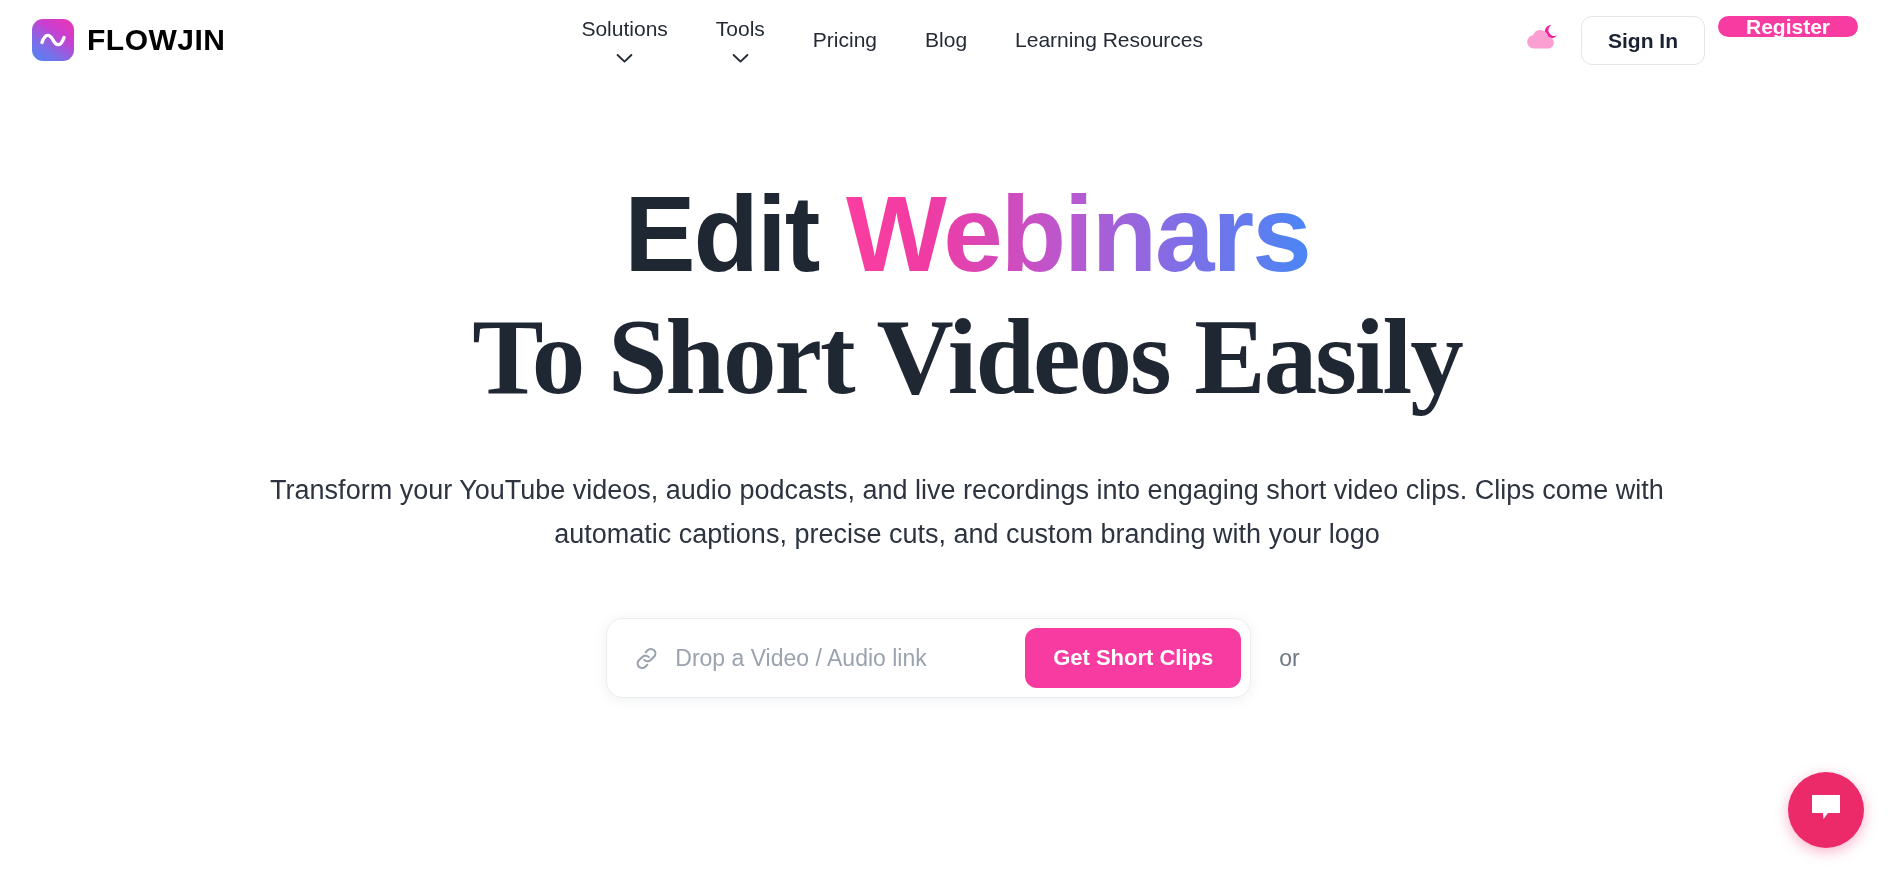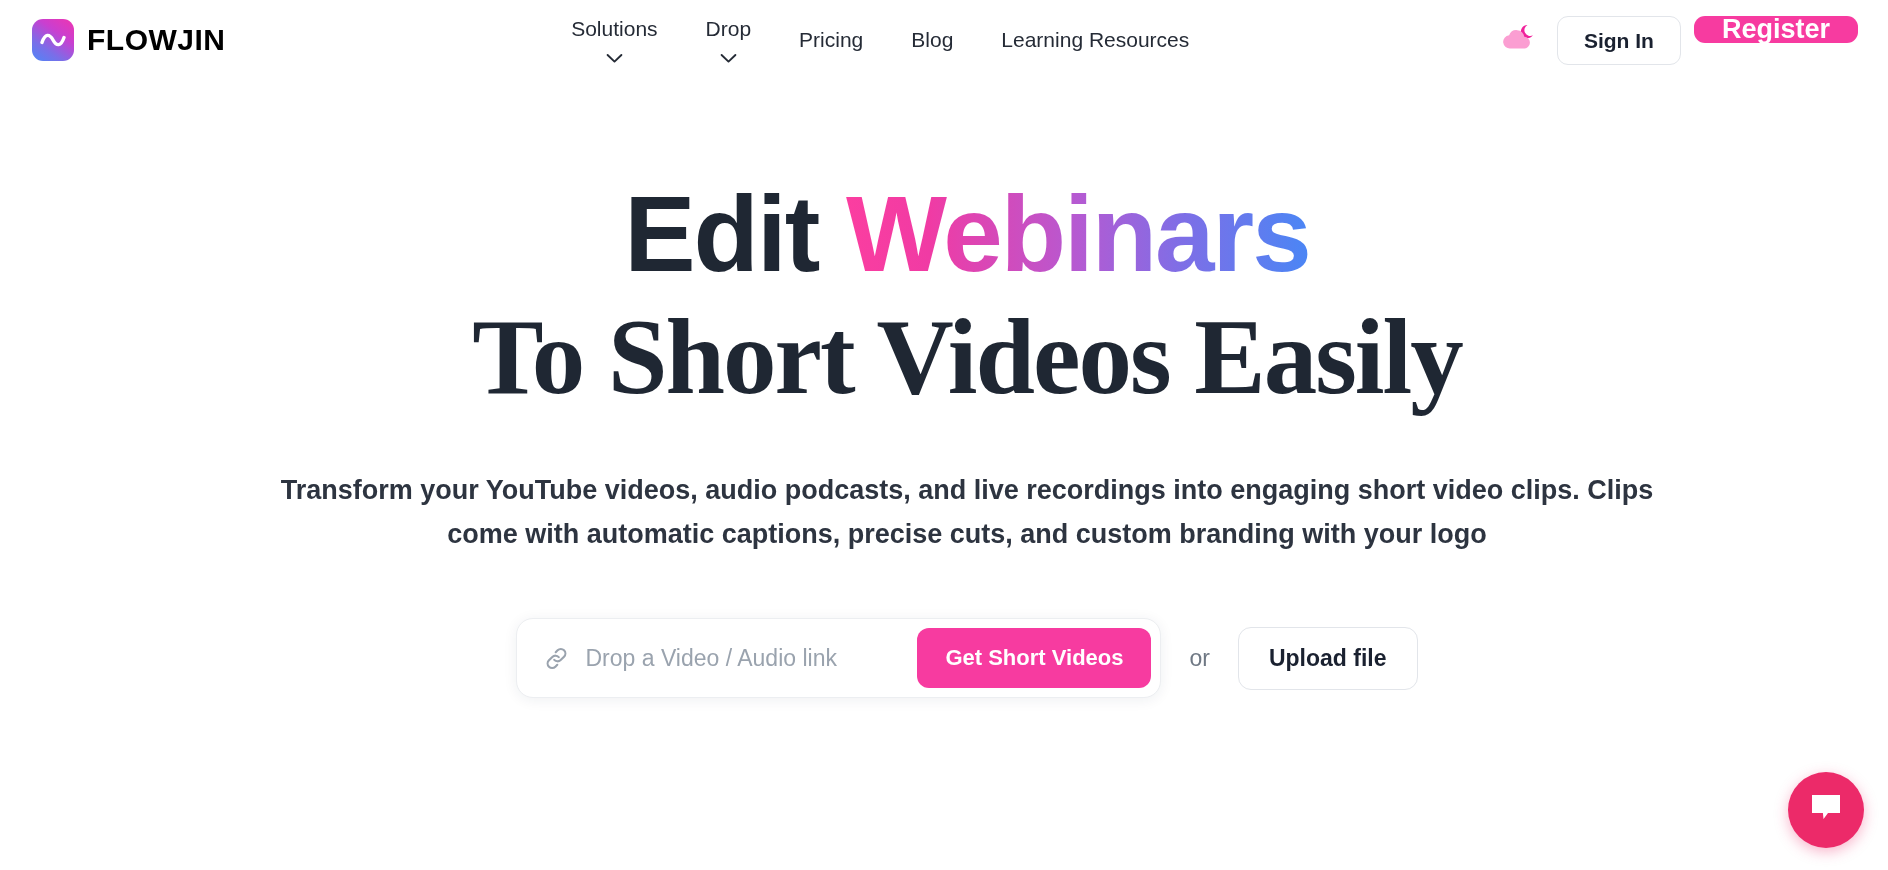--- a/index.html
+++ b/index.html
@@ -103,21 +103,21 @@
     background: #ffffff;
     border: 1px solid #e2e5ea;
     border-radius: 11px;
     padding: 13px 26px;
     cursor: pointer;
     font-family: inherit;
     line-height: 1;
   }
 
   .btn-register {
-    font-size: 27px;
+    font-size: 21px;
     font-weight: bold;
     color: #ffffff;
     background: #f73ba0;
     border: none;
     border-radius: 11px;
     padding: 0 28px;
     margin-left: 13px;
     cursor: pointer;
     font-family: inherit;
     line-height: 1;
@@ -147,21 +147,21 @@
   }
 
   .headline-line2 { margin-top: 10px; font-family: Liberation Serif, serif; }
 
   .subhead {
     margin: 54px auto 0;
     max-width: 1400px;
     font-size: 27px;
     line-height: 1.62;
     color: #2d3440;
-    font-weight: bold;
+    font-weight: normal;
   }
 
   
   .cta-row {
     margin-top: 62px;
     display: flex;
     align-items: center;
     justify-content: center;
     gap: 0;
   }
@@ -268,21 +268,21 @@
     <div class="nav-item">
       <span>Solutions</span>
       <span class="chev">
         <svg width="17" height="11" viewBox="0 0 17 11" aria-hidden="true">
           <path d="M1.6 2 L8.5 8.6 L15.4 2" fill="none" stroke="#252b36" stroke-width="1.9" stroke-linecap="round" stroke-linejoin="round"></path>
         </svg>
       </span>
     </div>
 
     <div class="nav-item">
-      <span>Drop</span>
+      <span>Tools</span>
       <span class="chev">
         <svg width="17" height="11" viewBox="0 0 17 11" aria-hidden="true">
           <path d="M1.6 2 L8.5 8.6 L15.4 2" fill="none" stroke="#252b36" stroke-width="1.9" stroke-linecap="round" stroke-linejoin="round"></path>
         </svg>
       </span>
     </div>
 
     <div class="nav-item">
       <span>Pricing</span>
     </div>
@@ -324,26 +324,25 @@
   <div class="cta-row">
 
     <div class="url-box">
       <span class="link-icon">
         <svg width="27" height="27" viewBox="0 0 24 24" aria-hidden="true">
           <path d="M10 13.2a4 4 0 0 0 5.7.2l3-3a4 4 0 1 0-5.7-5.7l-1.7 1.7" fill="none" stroke="#9aa3ae" stroke-width="1.9" stroke-linecap="round" stroke-linejoin="round"></path>
           <path d="M14 10.8a4 4 0 0 0-5.7-.2l-3 3a4 4 0 1 0 5.7 5.7l1.7-1.7" fill="none" stroke="#9aa3ae" stroke-width="1.9" stroke-linecap="round" stroke-linejoin="round"></path>
         </svg>
       </span>
       <input class="url-input" type="text" placeholder="Drop a Video / Audio link" style="">
-      <button class="btn-clips">Get Short Videos</button>
+      <button class="btn-clips">Get Short Clips</button>
     </div>
 
     <span class="or-text">or</span>
 
-    <button class="btn-upload">Upload file</button>
 
   </div>
 </main>
 
 <div class="chat-fab">
   <span>
     <svg width="34" height="32" viewBox="0 0 34 32" aria-hidden="true">
       <path d="M3 3 h28 v18 h-12 l-4.5 6 l-0.6 -6 h-10.9 z" fill="#ffffff"></path>
     </svg>
   </span>

